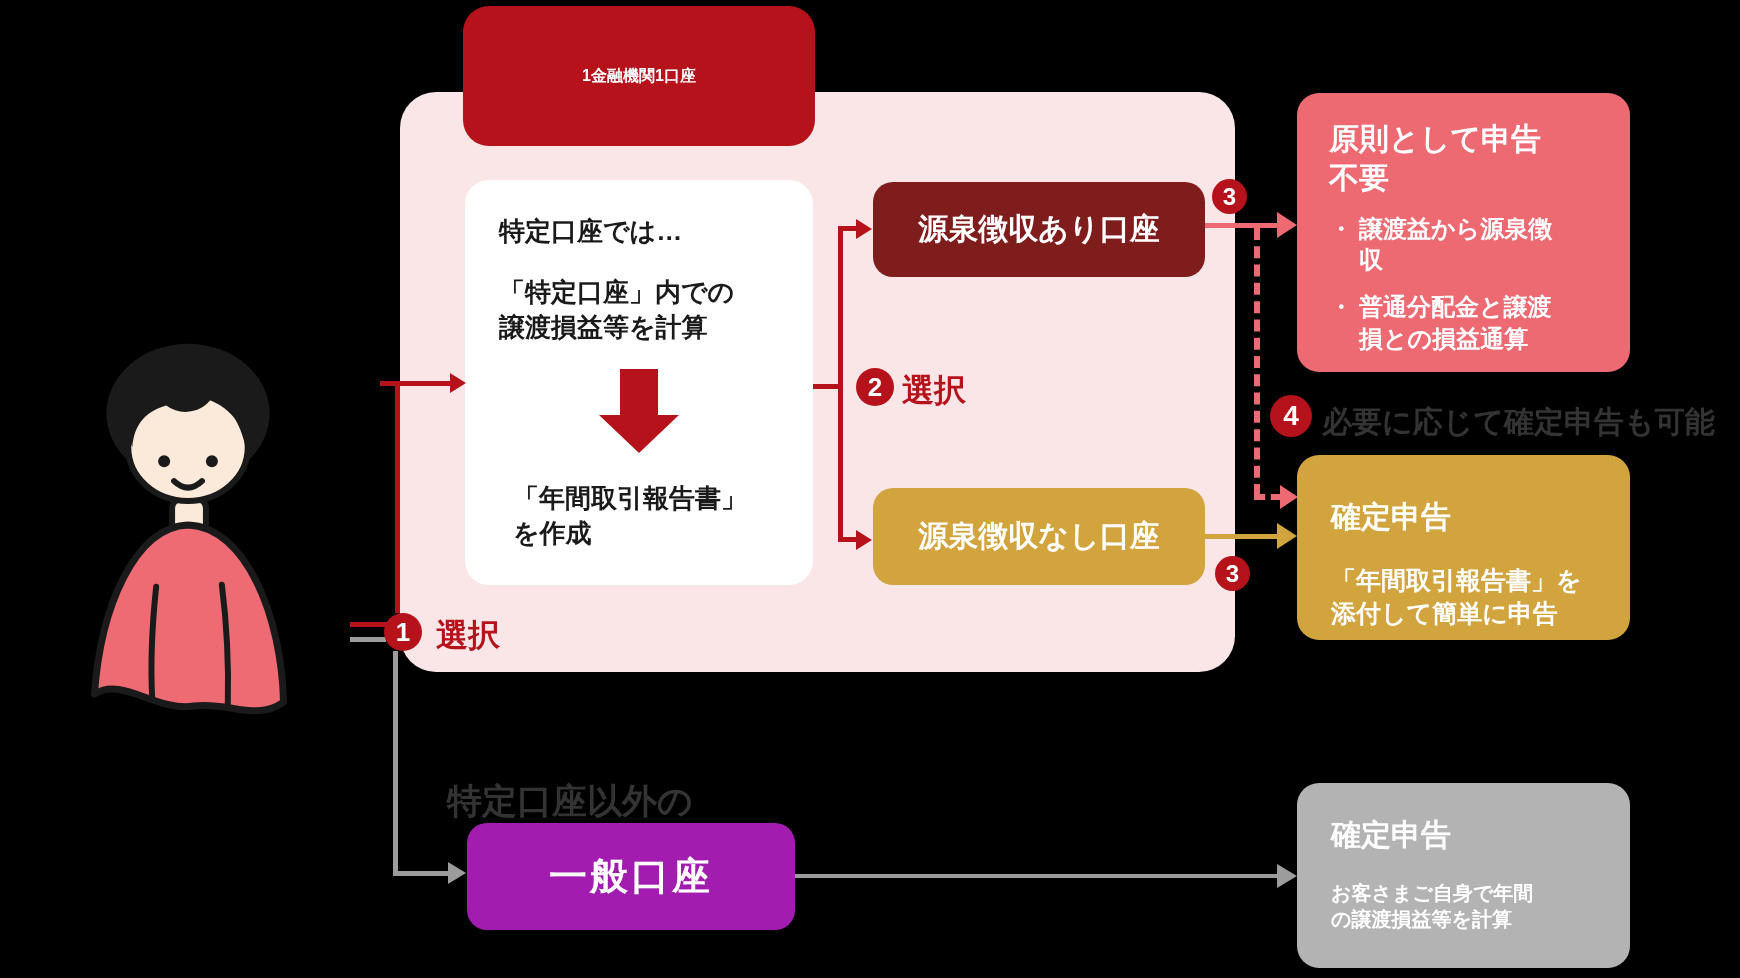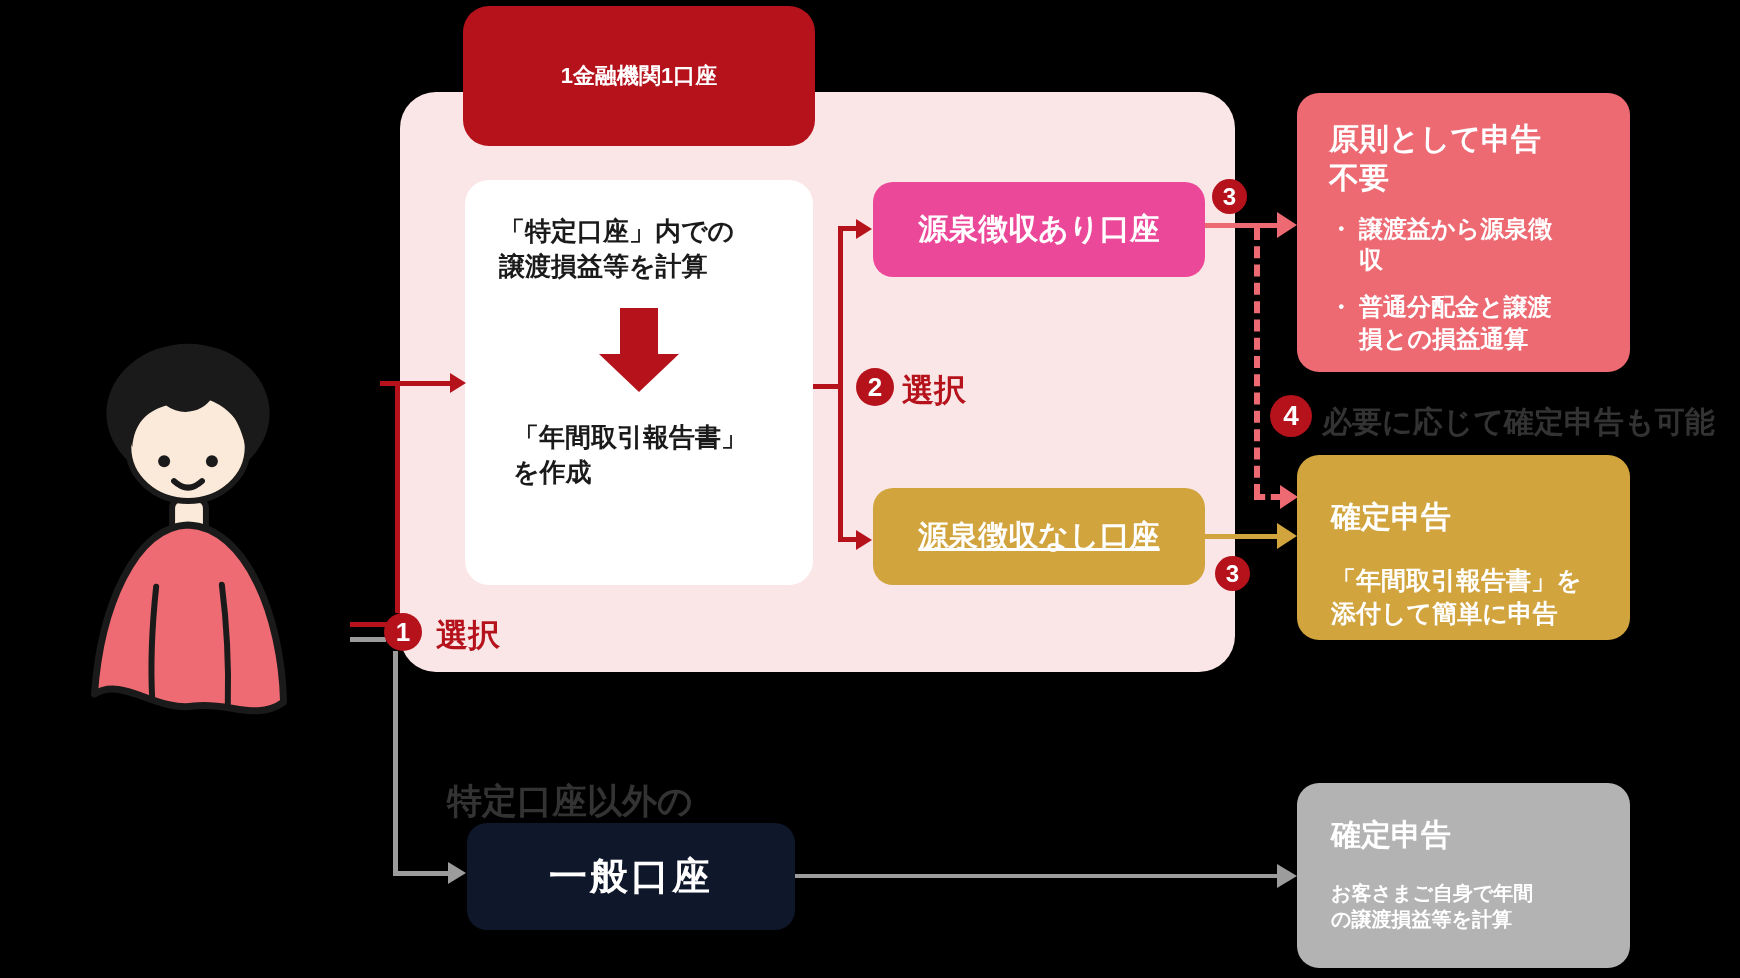--- a/index.html
+++ b/index.html
@@ -7,59 +7,59 @@
     position:relative;width:1740px;height:978px;background:#000;overflow:hidden;
     font-family:"Liberation Sans","DejaVu Sans",sans-serif;font-weight:bold;
   }
   .abs{position:absolute;}
   .pre{white-space:pre-line;}
 
   
   #banner{left:463px;top:6px;width:352px;height:140px;background:#b5121c;border-radius:26px;
           display:flex;flex-direction:column;align-items:center;justify-content:center;gap:10px;color:#fff;}
   #banner .t{font-size:37px;letter-spacing:2px;}
-  #banner .s{font-size:22px;}
+  #banner .s{font-size:16px;}
 
   
   #pinkPanel{left:400px;top:92px;width:835px;height:580px;background:#fbe6e7;border-radius:36px;}
 
   
   #processBox{left:465px;top:180px;width:348px;height:405px;background:#fff;border-radius:24px;
               padding:34px 34px;box-sizing:border-box;color:#1a1a1a;font-size:26px;line-height:1.35;}
   #processIntro{margin:0 0 26px 0;}
   #processCalc{margin:0;}
   #downArrow{width:80px;height:84px;margin:24px auto 28px auto;position:relative;}
   #downArrow .stem{position:absolute;left:21px;top:0;width:38px;height:46px;background:#b5121c;}
   #downArrow .head{position:absolute;left:0;top:46px;width:0;height:0;border-left:40px solid transparent;
                    border-right:40px solid transparent;border-top:38px solid #b5121c;}
   #processReport{margin:14px;}
 
   
   .optBox{width:332px;display:flex;align-items:center;justify-content:center;color:#fff;font-size:30px;border-radius:20px;}
-  #yesBox{left:873px;top:182px;height:95px;background:#ec4899;}
-  #noBox{left:873px;top:488px;height:97px;background:#d1a43e;text-decoration:underline;}
+  #yesBox{left:873px;top:182px;height:95px;background:#7f1d1d;}
+  #noBox{left:873px;top:488px;height:97px;background:#d1a43e;}
 
   
   #noFilingBox{left:1297px;top:93px;width:333px;height:279px;background:#ed6a73;border-radius:22px;
                box-sizing:border-box;padding:26px 32px;color:#fff;}
   #noFilingTitle{font-size:30px;line-height:1.3;}
   .bulletRow{display:flex;margin-top:16px;font-size:24px;line-height:1.3;}
   .bulletRow .mk{width:30px;flex:0 0 30px;}
   #goldBox{left:1297px;top:455px;width:333px;height:185px;background:#d1a43e;border-radius:22px;
            box-sizing:border-box;padding:42px 34px;color:#fff;}
   #goldTitle{font-size:30px;}
   #goldDesc{font-size:25px;line-height:1.3;margin-top:26px;}
   #grayBox{left:1297px;top:783px;width:333px;height:185px;background:#b3b3b3;border-radius:22px;
            box-sizing:border-box;padding:32px 34px;color:#fff;}
   #grayTitle{font-size:30px;}
   #grayDesc{font-size:20px;line-height:1.3;margin-top:24px;}
 
   
   #generalCaption{left:447px;top:778px;font-size:35px;color:#333;}
-  #generalBox{left:467px;top:823px;width:328px;height:107px;background:#0f172a;border-radius:20px;
+  #generalBox{left:467px;top:823px;width:328px;height:107px;background:#a21caf;border-radius:20px;
               display:flex;align-items:center;justify-content:center;color:#fff;font-size:38px;letter-spacing:3px;}
 
   
   .hline,.vline{background:#b5121c;}
   .hline{height:5px;} .vline{width:5px;}
   #entryH{left:380px;top:381px;width:72px;}
   #entryV{left:395px;top:381px;height:232px;}
   #tick1Red{left:350px;top:622px;width:40px;height:5px;background:#b5121c;}
   #tick1Gray{left:350px;top:637px;width:36px;height:5px;background:#9c9c9c;}
   #grayV{left:393px;top:651px;width:5px;height:223px;background:#9c9c9c;}
@@ -118,20 +118,21 @@
     <path d="M58,132 C58,96 80,76 118,74 C152,76 180,94 180,126 C180,136 178,142 176,148 C168,112 150,100 142,98 C134,112 112,118 96,106 C76,112 64,124 62,148 C60,142 58,138 58,132 Z" fill="#1a1a1a"></path>
     <circle cx="94" cy="162" r="6" fill="#1a1a1a"></circle>
     <circle cx="142" cy="162" r="6" fill="#1a1a1a"></circle>
     <path d="M104,182 Q118,195 132,182" fill="none" stroke="#1a1a1a" stroke-width="6" stroke-linecap="round"></path>
     <path d="M118,226 C64,228 30,310 24,396 C52,378 86,414 124,408 C158,403 186,424 214,404 C212,318 176,228 118,226 Z" fill="#ee6b74" stroke="#1a1a1a" stroke-width="7" stroke-linejoin="round"></path>
     <path d="M86,288 C82,326 80,362 82,400" fill="none" stroke="#1a1a1a" stroke-width="6" stroke-linecap="round"></path>
     <path d="M152,286 C157,326 159,366 158,406" fill="none" stroke="#1a1a1a" stroke-width="6" stroke-linecap="round"></path>
   </svg>
 
   <div class="abs" id="processBox">
+    <p id="processIntro">特定口座では…</p>
     <p id="processCalc" class="pre">「特定口座」内での
 譲渡損益等を計算</p>
     <div id="downArrow">
       <div class="stem"></div>
       <div class="head"></div>
     </div>
     <p id="processReport" class="pre">「年間取引報告書」
 を作成</p>
   </div>
 

